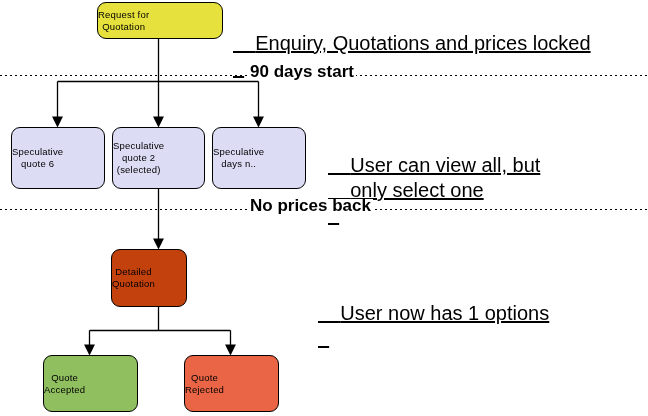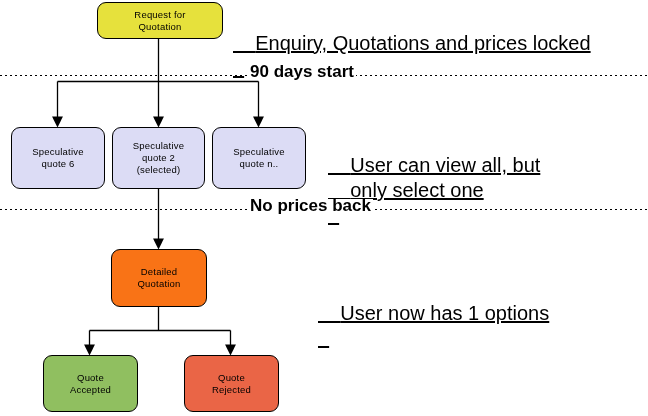--- a/index.html
+++ b/index.html
@@ -22,21 +22,21 @@
     width: 648px;
     height: 416px;
   }
   .node {
     position: absolute;
     box-sizing: border-box;
     border: 1px solid #000000;
     border-radius: 9px;
     display: flex;
     align-items: center;
-    justify-content: center;
+    justify-content: flex-start;
     text-align: center;
     font-family: "Liberation Sans", sans-serif;
     font-size: 9.5px;
     line-height: 12px;
     color: #000000;
     letter-spacing: 0.2px;
     z-index: 3;
   }
   .node span { display: block; }
   .annot {
@@ -112,25 +112,25 @@
     <div>
       <span>Speculative</span>
       <span>quote 2</span>
       <span>(selected)</span>
     </div>
   </div>
 
   <div class="node" style="left:212px; top:127px; width:94px; height:62px; background:#DCDCF5;">
     <div>
       <span>Speculative</span>
-      <span>quote n..</span>
+      <span>days n..</span>
     </div>
   </div>
 
-  <div class="node" style="left:111px; top:249px; width:96px; height:58px; background:#f97316;">
+  <div class="node" style="left:111px; top:249px; width:76px; height:58px; background:#c2410c;">
     <div>
       <span>Detailed</span>
       <span>Quotation</span>
     </div>
   </div>
 
   <div class="node" style="left:43px; top:355px; width:95px; height:57px; background:#90BF60;">
     <div>
       <span>Quote</span>
       <span>Accepted</span>

